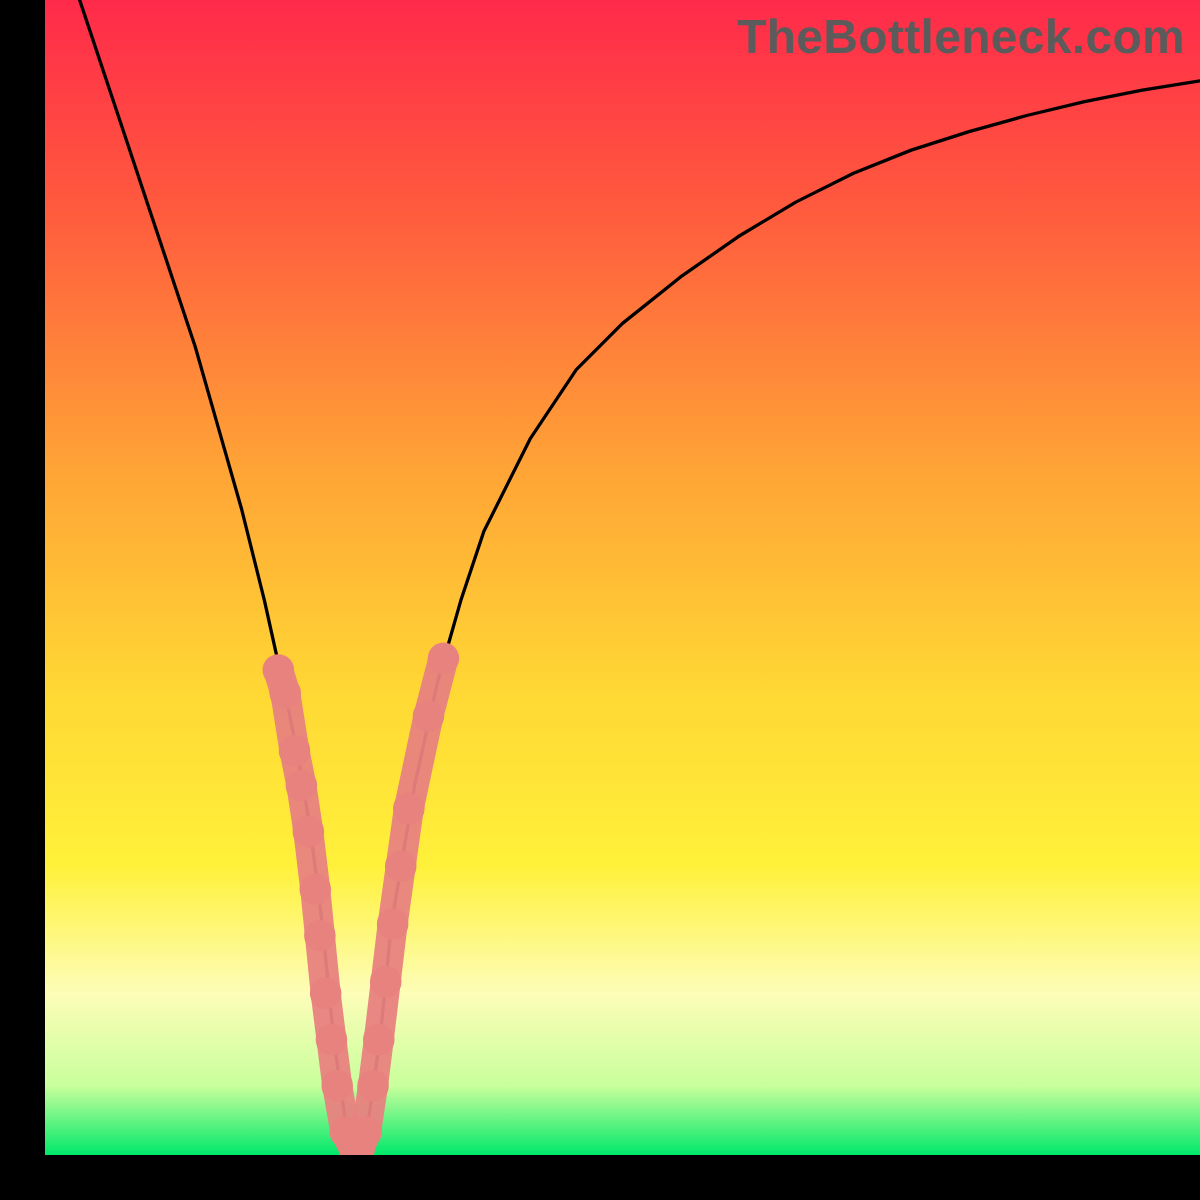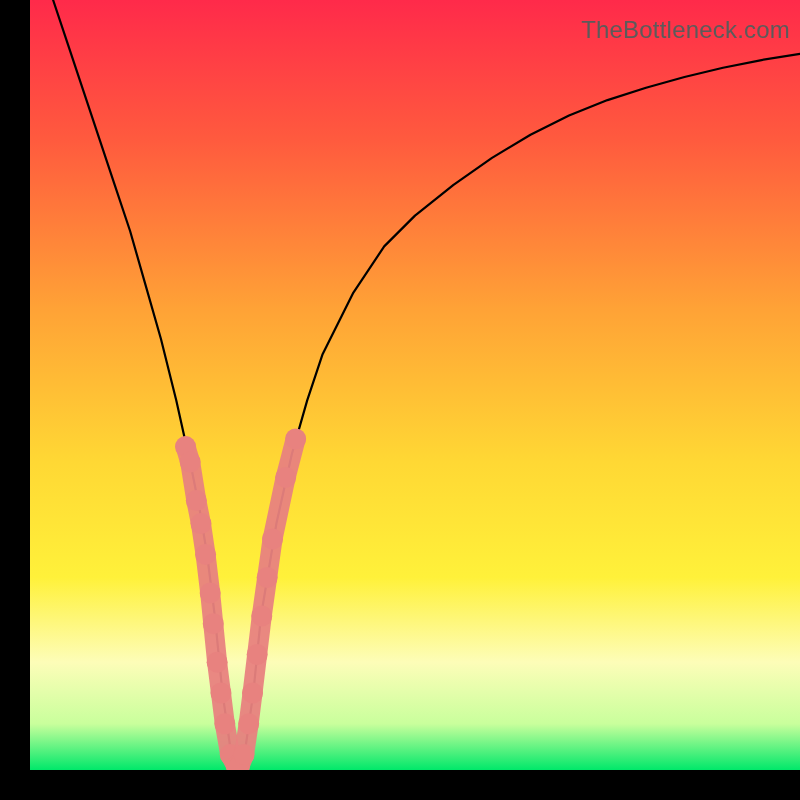--- a/index.html
+++ b/index.html
@@ -21,25 +21,25 @@
   }
   .plot-area {
     position: absolute;
     left: 0;
     top: 0;
     width: 770px;
     height: 770px;
   }
   .watermark {
     position: absolute;
-    top: 16px;
+    top: 6px;
     right: 10px;
     color: #5b5b5b;
-    font-size: 24px;
-    font-weight: 400;
+    font-size: 32px;
+    font-weight: 700;
     letter-spacing: 0.2px;
     z-index: 50;
     text-shadow: none;
   }
   svg {
     display: block;
   }
 </style>
 </head>
 <body>

